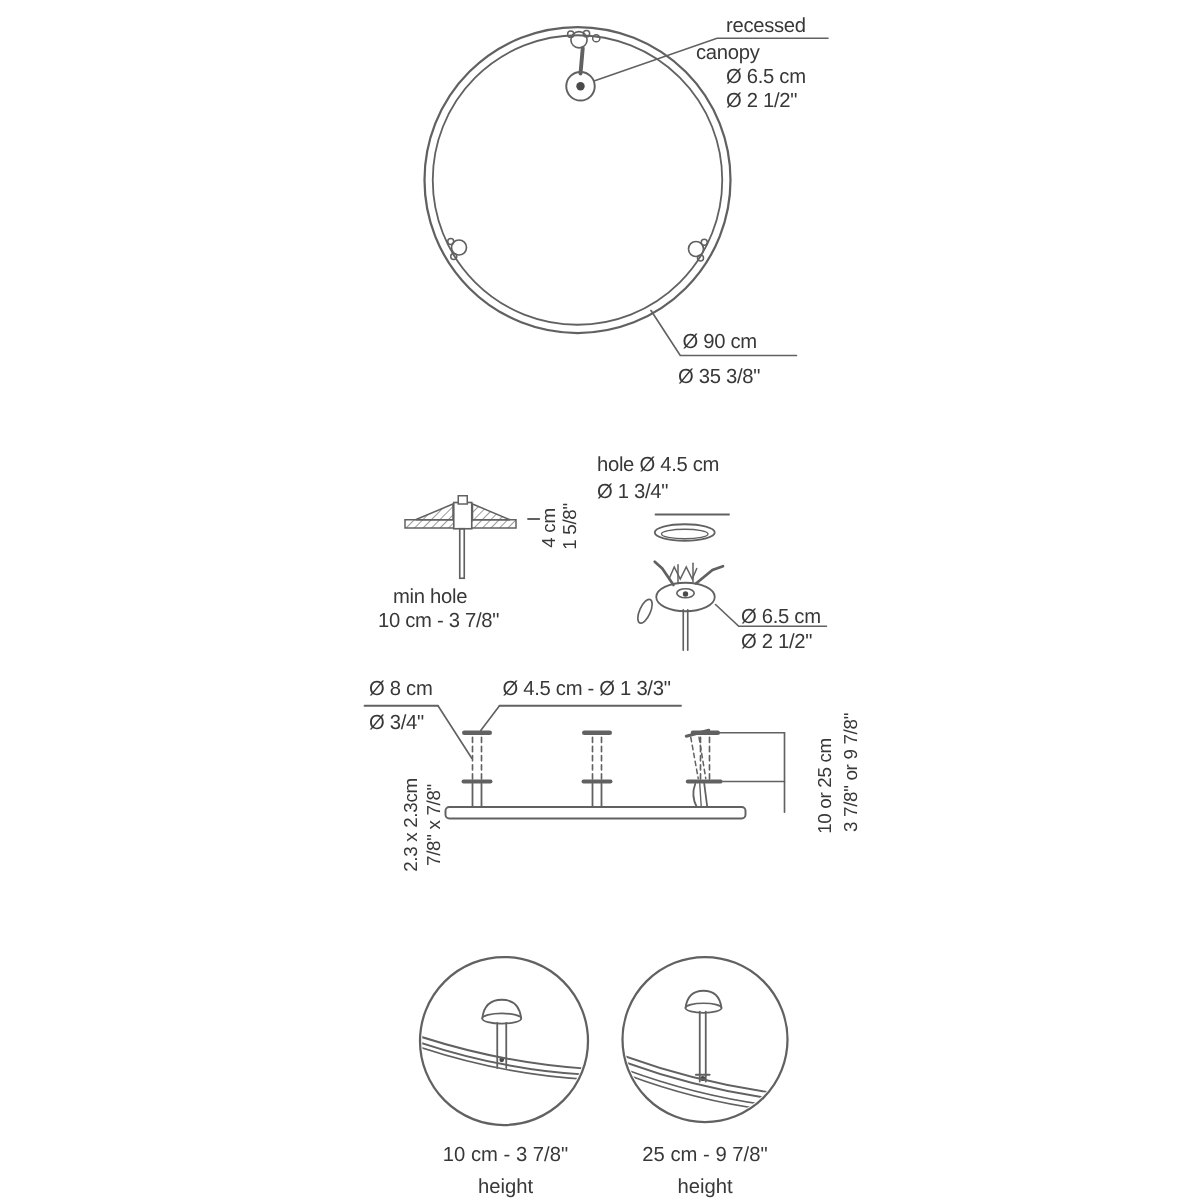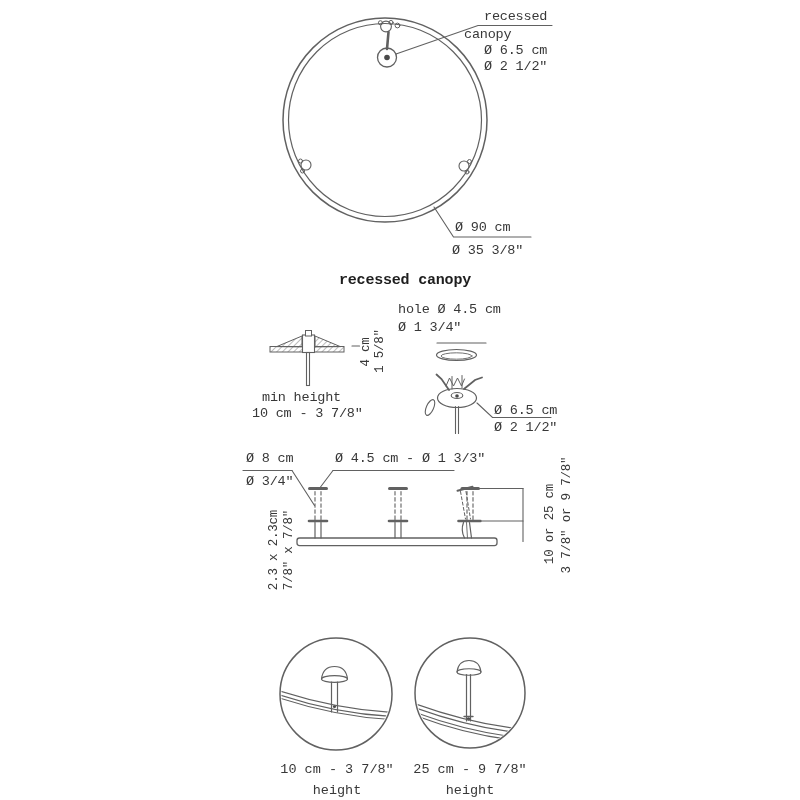--- a/index.html
+++ b/index.html
@@ -1,17 +1,17 @@
 <!DOCTYPE html>
 <html><head>
 <meta charset="utf-8">
 <style>
   html,body{margin:0;padding:0;background:#ffffff;}
   #canvas{position:relative;width:800px;height:800px;background:#fff;overflow:hidden;
-          font-family:Liberation Mono, monospace;color:#383838;}
+          font-family:Liberation Sans, sans-serif;color:#383838;}
   #diagram{position:absolute;left:0;top:0;}
   .lbl{position:absolute;font-size:13.5px;line-height:16px;white-space:nowrap;color:#383838;letter-spacing:-0.2px;}
   .lbl.c{white-space:normal;}
   .heading{position:absolute;font-size:15px;font-weight:bold;color:#1e1e1e;text-align:center;letter-spacing:-0.2px;}
   .vlbl{position:absolute;font-size:12.5px;white-space:nowrap;color:#383838;letter-spacing:-0.2px;
         transform:translate(-50%,-50%) rotate(-90deg);}
   .opt{position:absolute;width:130px;text-align:center;font-size:13.5px;line-height:21px;color:#383838;}
 </style>
 </head>
 <body>
@@ -158,29 +158,28 @@
   </svg>
 
   <div class="lbl" style="left:484px;top:9px">recessed</div>
   <div class="lbl" style="left:464px;top:27px">canopy</div>
   <div class="lbl" style="left:484px;top:43px">Ø 6.5 cm</div>
   <div class="lbl" style="left:484px;top:59px">Ø 2 1/2"</div>
 
   <div class="lbl" style="left:455px;top:220px">Ø 90 cm</div>
   <div class="lbl" style="left:452px;top:243px">Ø 35 3/8"</div>
 
-  <div class="heading" style="left:305px;top:272px;width:200px">recessed canopy</div>
 
   <div class="lbl c" style="left:398px;top:302px;width:124px">hole Ø 4.5 cm</div>
   <div class="lbl c" style="left:398px;top:320px;width:124px">Ø 1 3/4"</div>
 
   <div class="vlbl" style="left:366px;top:352px">4 cm</div>
   <div class="vlbl" style="left:380px;top:351px">1 5/8"</div>
 
-  <div class="lbl c" style="left:262px;top:390px;width:95px">min height</div>
+  <div class="lbl c" style="left:262px;top:390px;width:95px">min hole</div>
   <div class="lbl c" style="left:252px;top:406px;width:120px">10 cm - 3 7/8"</div>
 
   <div class="lbl" style="left:494px;top:403px">Ø 6.5 cm</div>
   <div class="lbl" style="left:494px;top:420px">Ø 2 1/2"</div>
 
   <div class="lbl" style="left:246px;top:451px">Ø 8 cm</div>
   <div class="lbl" style="left:246px;top:474px">Ø 3/4"</div>
   <div class="lbl" style="left:335px;top:451px">Ø 4.5 cm - Ø 1 3/3"</div>
 
   <div class="vlbl" style="left:274px;top:550px">2.3 x 2.3cm</div>

